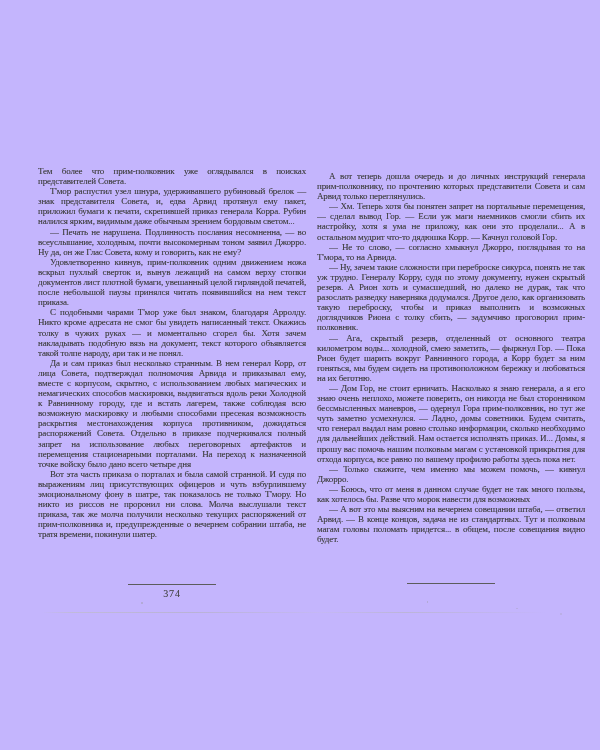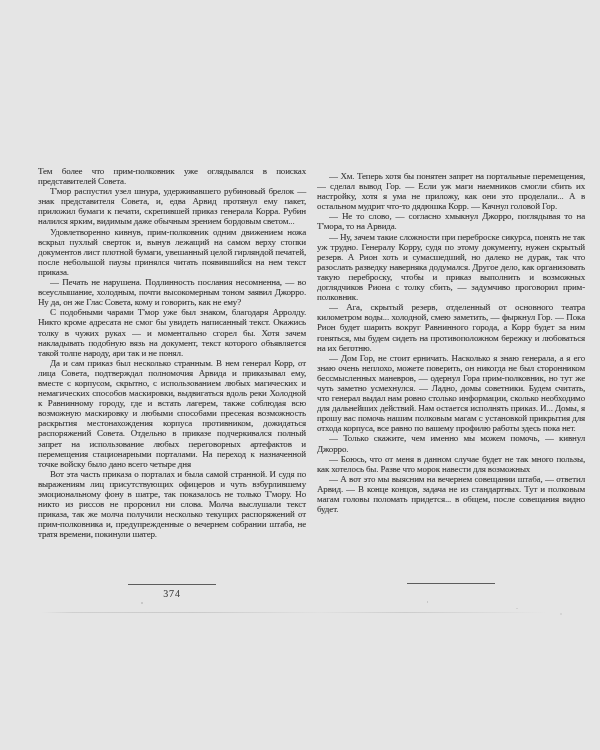--- a/index.html
+++ b/index.html
@@ -10,21 +10,21 @@
   body {
     width: 600px;
     height: 750px;
     position: relative;
     overflow: hidden;
     font-family: "Liberation Serif", "DejaVu Serif", serif;
   }
   .spread {
     position: absolute;
     inset: 0;
-    background: #e5e5e5;
+    background: #c4b5fd;
   }
   .page-col {
     position: absolute;
     width: 268px;
     color: #3f3f3f;
     font-size: 9px;
     line-height: 10.1px;
     text-align: justify;
     letter-spacing: -0.15px;
     hyphens: auto;
@@ -82,28 +82,29 @@
   .speck.s4 { left: 560px; top: 613px; width: 2px; height: 2px; opacity: 0.3; }
 </style>
 </head>
 <body>
 
 <div class="spread">
 
   <div class="page-col" id="left-col">
     <p class="para no-indent">Тем более что прим-полковник уже оглядывался в поисках представителей Совета.</p>
     <p class="para">Т'мор распустил узел шнура, удерживавшего рубиновый брелок — знак представителя Совета, и, едва Арвид протянул ему пакет, приложил бумаги к печати, скрепившей приказ генерала Корра. Рубин налился ярким, видимым даже обычным зрением бордовым светом...</p>
+    <p class="para">— Печать не нарушена. Подлинность послания несомненна, — во всеуслышание, холодным, почти высокомерным тоном заявил Джорро. Ну да, он же Глас Совета, кому и говорить, как не ему?</p>
     <p class="para">Удовлетворенно кивнув, прим-полковник одним движением ножа вскрыл пухлый сверток и, вынув лежащий на самом верху стопки документов лист плотной бумаги, увешанный целой гирляндой печатей, после небольшой паузы принялся читать появившийся на нем текст приказа.</p>
-    <p class="para">— Печать не нарушена. Подлинность послания несомненна, — во всеуслышание, холодным, почти высокомерным тоном заявил Джорро. Ну да, он же Глас Совета, кому и говорить, как не ему?</p>
     <p class="para">С подобными чарами Т'мор уже был знаком, благодаря Арролду. Никто кроме адресата не смог бы увидеть написанный текст. Окажись толку в чужих руках — и моментально сгорел бы. Хотя зачем накладывать подобную вязь на документ, текст которого объявляется такой толпе народу, ари так и не понял.</p>
     <p class="para">Да и сам приказ был несколько странным. В нем генерал Корр, от лица Совета, подтверждал полномочия Арвида и приказывал ему, вместе с корпусом, скрытно, с использованием любых магических и немагических способов маскировки, выдвигаться вдоль реки Холодной к Равнинному городу, где и встать лагерем, также соблюдая всю возможную маскировку и любыми способами пресекая возможность раскрытия местонахождения корпуса противником, дожидаться распоряжений Совета. Отдельно в приказе подчеркивался полный запрет на использование любых переговорных артефактов и перемещения стационарными порталами. На переход к назначенной точке войску было дано всего четыре дня</p>
     <p class="para">Вот эта часть приказа о порталах и была самой странной. И судя по выражениям лиц присутствующих офицеров и чуть взбурлившему эмоциональному фону в шатре, так показалось не только Т'мору. Но никто из риссов не проронил ни слова. Молча выслушали текст приказа, так же молча получили несколько текущих распоряжений от прим-полковника и, предупрежденные о вечернем собрании штаба, не тратя времени, покинули шатер.</p>
   </div>
 
   <div class="page-col" id="right-col">
+    <p class="para">А вот теперь дошла очередь и до личных инструкций генерала прим-полковнику, по прочтению которых представители Совета и сам Арвид только переглянулись.</p>
     <p class="para">— Хм. Теперь хотя бы понятен запрет на портальные перемещения, — сделал вывод Гор. — Если уж маги наемников смогли сбить их настройку, хотя я ума не приложу, как они это проделали... А в остальном мудрит что-то дядюшка Корр. — Качнул головой Гор.</p>
     <p class="para">— Не то слово, — согласно хмыкнул Джорро, поглядывая то на Т'мора, то на Арвида.</p>
     <p class="para">— Ну, зачем такие сложности при переброске сикурса, понять не так уж трудно. Генералу Корру, судя по этому документу, нужен скрытый резерв. А Рион хоть и сумасшедший, но далеко не дурак, так что разослать разведку наверняка додумался. Другое дело, как организовать такую переброску, чтобы и приказ выполнить и возможных доглядчиков Риона с толку сбить, — задумчиво проговорил прим-полковник.</p>
     <p class="para">— Ага, скрытый резерв, отделенный от основного театра километром воды... холодной, смею заметить, — фыркнул Гор. — Пока Рион будет шарить вокруг Равнинного города, а Корр будет за ним гоняться, мы будем сидеть на противоположном бережку и любоваться на их беготню.</p>
     <p class="para">— Дом Гор, не стоит ерничать. Насколько я знаю генерала, а я его знаю очень неплохо, можете поверить, он никогда не был сторонником бессмысленных маневров, — одернул Гора прим-полковник, но тут же чуть заметно усмехнулся. — Ладно, домы советники. Будем считать, что генерал выдал нам ровно столько информации, сколько необходимо для дальнейших действий. Нам остается исполнять приказ. И... Домы, я прошу вас помочь нашим полковым магам с установкой прикрытия для отхода корпуса, все равно по вашему профилю работы здесь пока нет.</p>
     <p class="para">— Только скажите, чем именно мы можем помочь, — кивнул Джорро.</p>
     <p class="para">— Боюсь, что от меня в данном случае будет не так много пользы, как хотелось бы. Разве что морок навести для возможных</p>
     <p class="para">— А вот это мы выясним на вечернем совещании штаба, — ответил Арвид. — В конце концов, задача не из стандартных. Тут и полковым магам головы поломать придется... в общем, после совещания видно будет.</p>
   </div>
 

